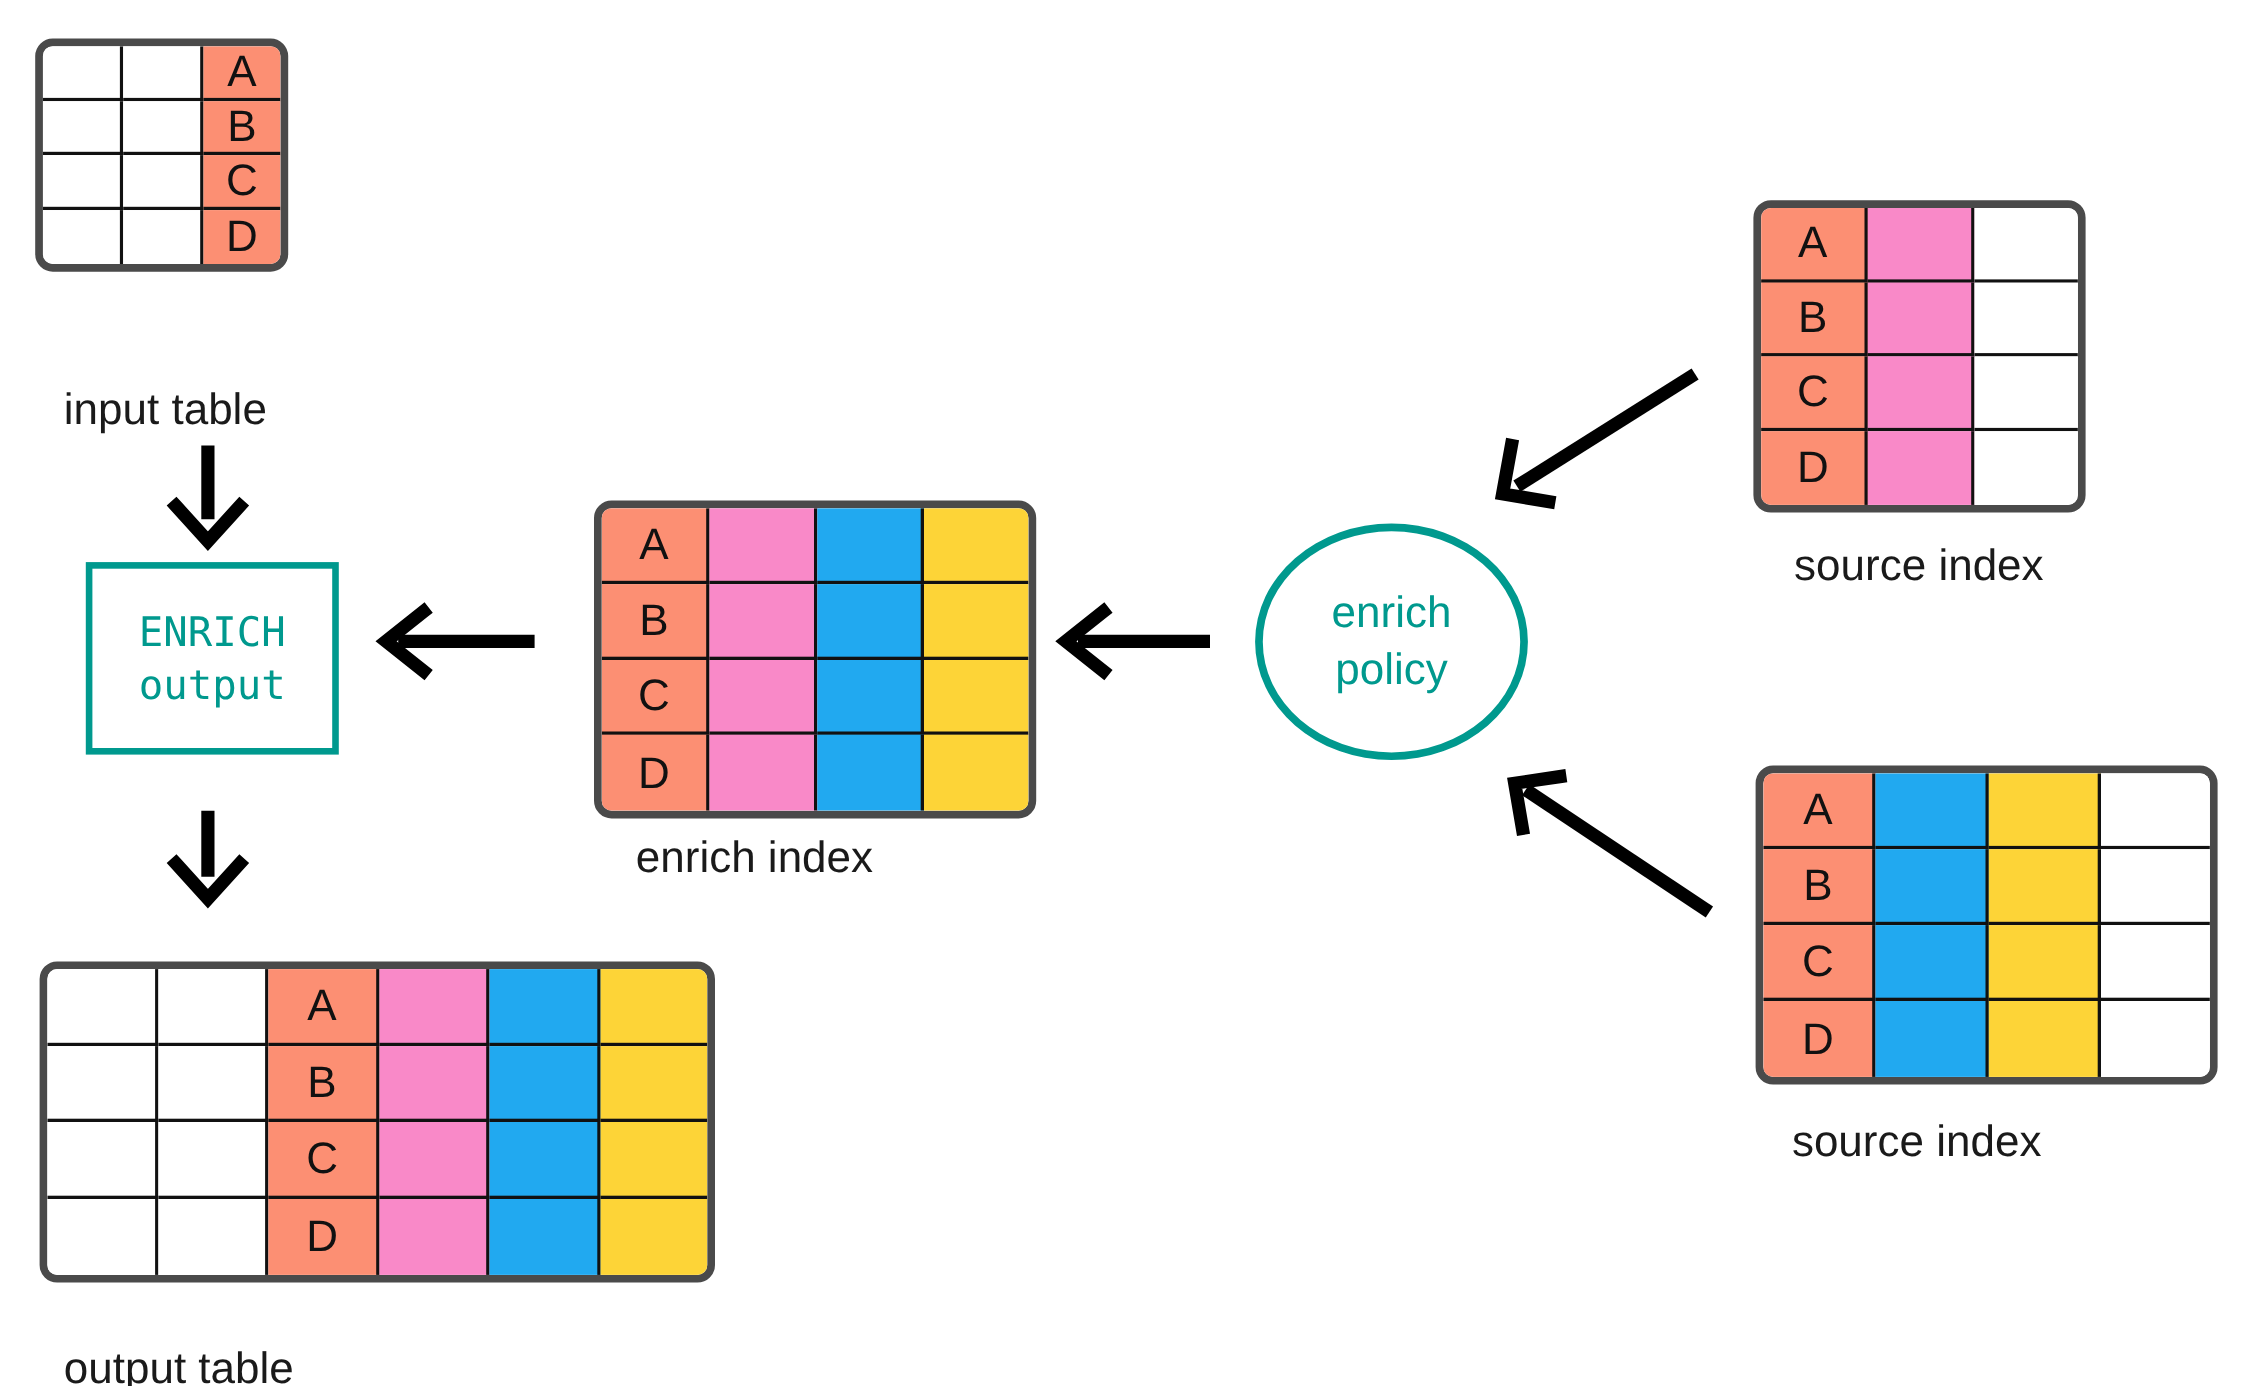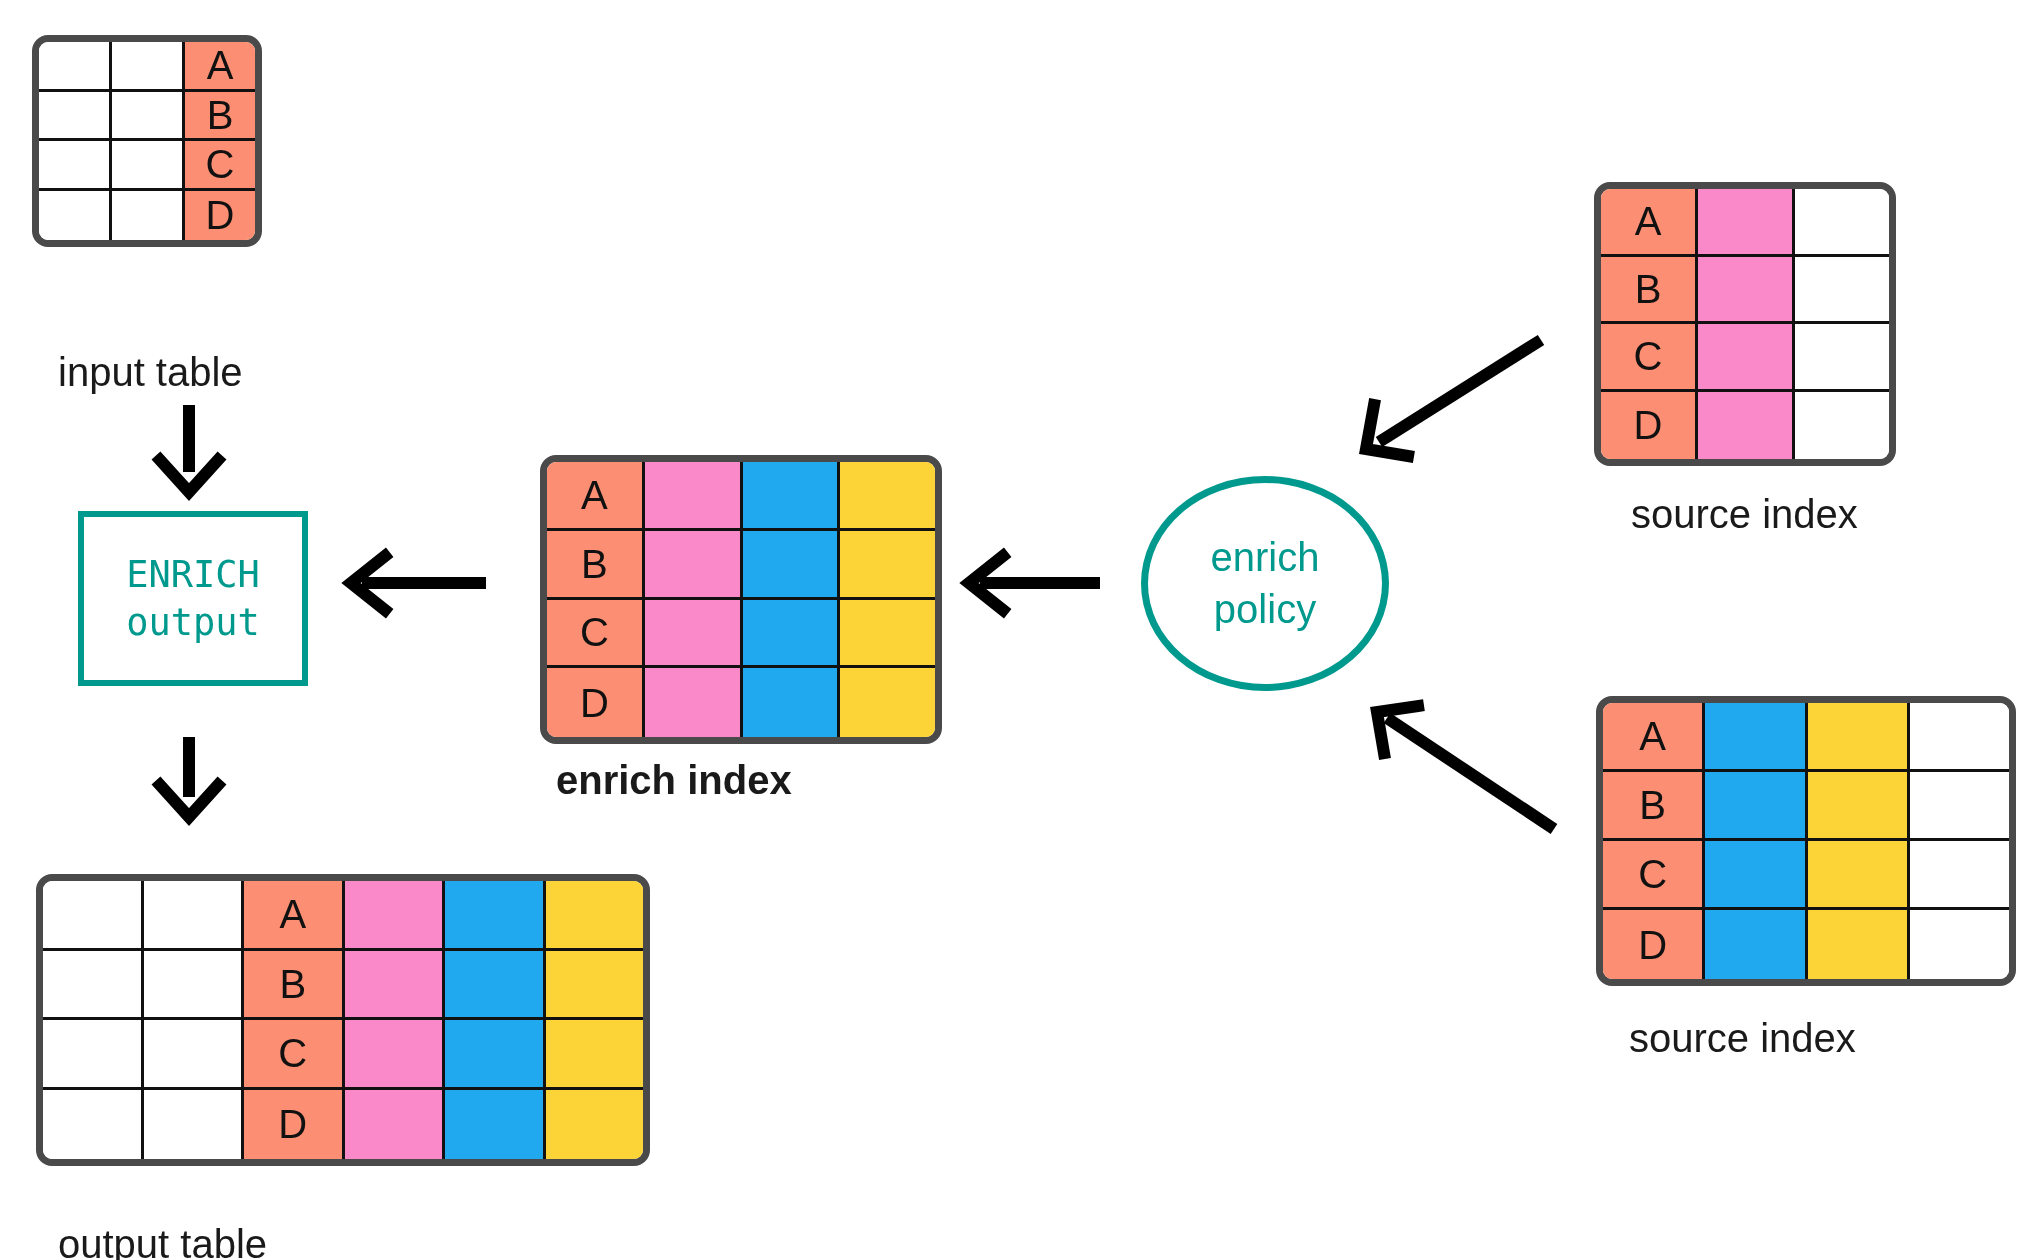--- a/index.html
+++ b/index.html
@@ -154,21 +154,21 @@
         <div class="cell" style="background: rgb(33, 169, 240);"></div>
         <div class="cell" style="background: rgb(253, 212, 55);"></div>
       </div>
       <div class="row">
         <div class="cell" style="background: rgb(252, 143, 115);">D</div>
         <div class="cell" style="background: rgb(249, 137, 200);"></div>
         <div class="cell" style="background: rgb(33, 169, 240);"></div>
         <div class="cell" style="background: rgb(253, 212, 55);"></div>
       </div>
     </div>
-  <div class="caption" style="left:556px; top:760px;font-weight:bold;">enrich index</div>
+  <div class="caption" style="left:578px; top:760px;">enrich index</div>
 
   <div id="enrich-policy-circle" style="left:1141px; top:476px; width:248px; height:215px;">
     <div class="pol-line">enrich</div>
     <div class="pol-line">policy</div>
   </div>
 
   <div class="tbl" id="source-index-top-table" style="left:1594px; top:182px; width:302px; height:284px;">
       <div class="row">
         <div class="cell" style="background: rgb(252, 143, 115);">A</div>
         <div class="cell" style="background: rgb(249, 137, 200);"></div>

